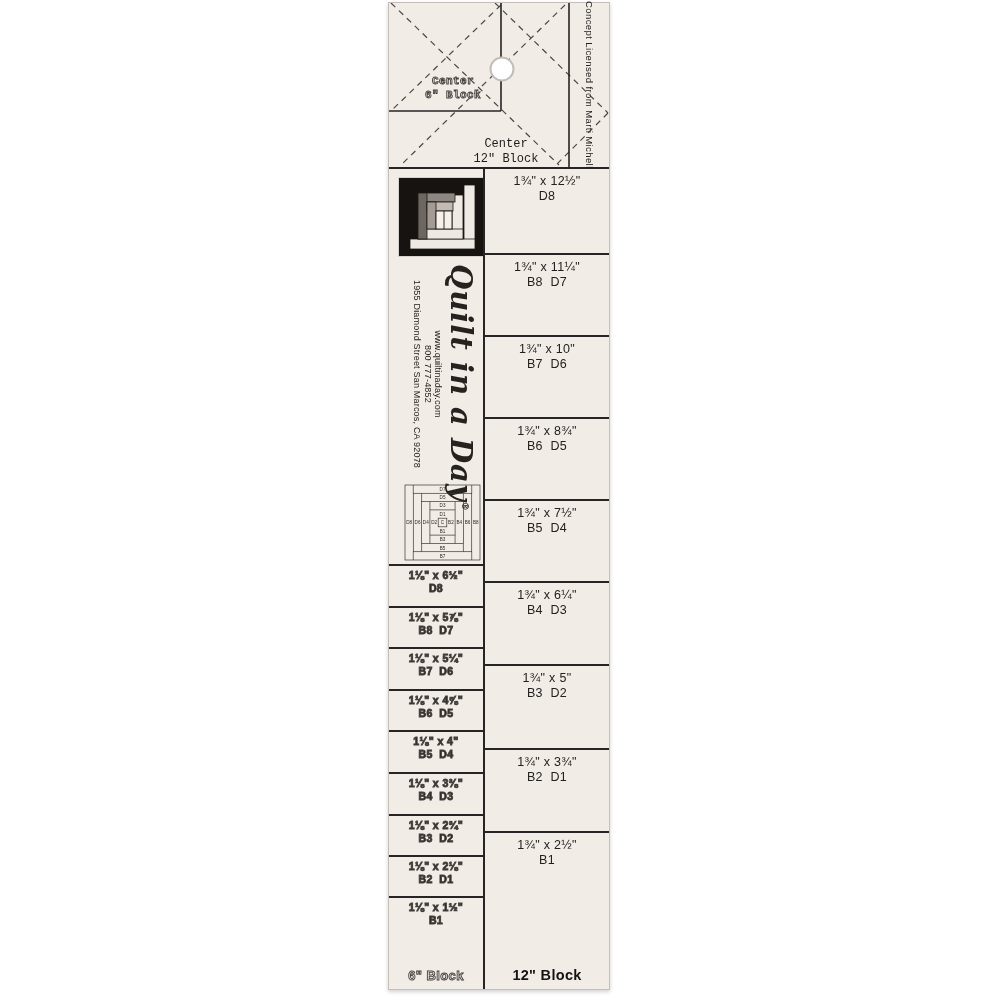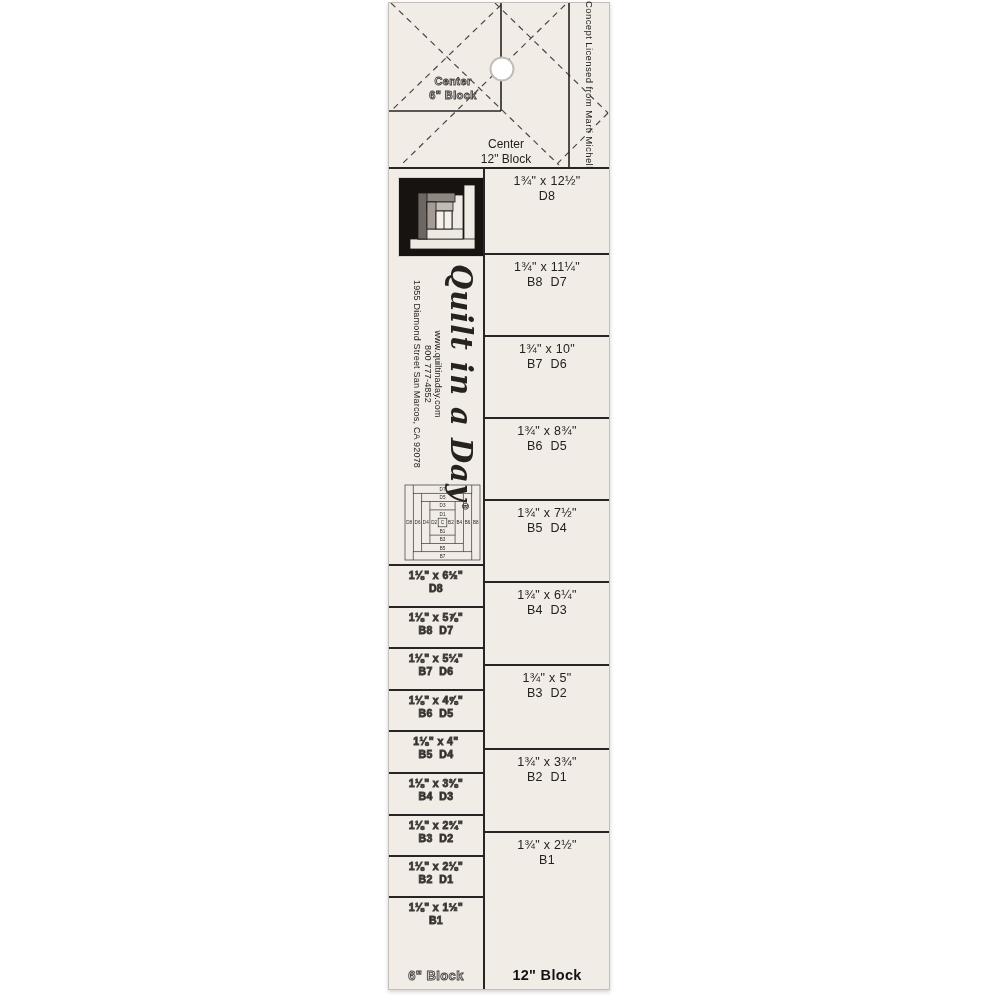--- a/index.html
+++ b/index.html
@@ -7,21 +7,21 @@
     width:1000px;height:1000px;background:#ffffff;position:relative;
     font-family:"Liberation Sans","DejaVu Sans",sans-serif;overflow:hidden;
   }
   .ruler{
     position:absolute;left:388px;top:2px;width:220px;height:986px;
     background:#f2ece7;border:1px solid #c6bfb9;
     box-shadow:0 2px 4px rgba(0,0,0,.18);
   }
   .top-section{position:absolute;left:0;top:0;width:220px;height:164px;border-bottom:2px solid #262424;}
   .top-section svg{position:absolute;left:0;top:0;}
-  .lbl{position:absolute;text-align:center;color:#1f1d1c;line-height:1.25;}
+  .lbl{position:absolute;text-align:center;color:#1f1d1c;line-height:1.25;font-family:Liberation Mono, monospace;}
   .hollow{
     font-weight:bold;color:#f2ece7;
     -webkit-text-stroke:0.9px #45413e;
     letter-spacing:.4px;
   }
   .license{
     position:absolute;left:183px;top:4px;height:156px;width:34px;
     writing-mode:vertical-rl;display:flex;align-items:center;justify-content:center;
     font-size:9.5px;color:#23211f;letter-spacing:.4px;white-space:nowrap;
   }

